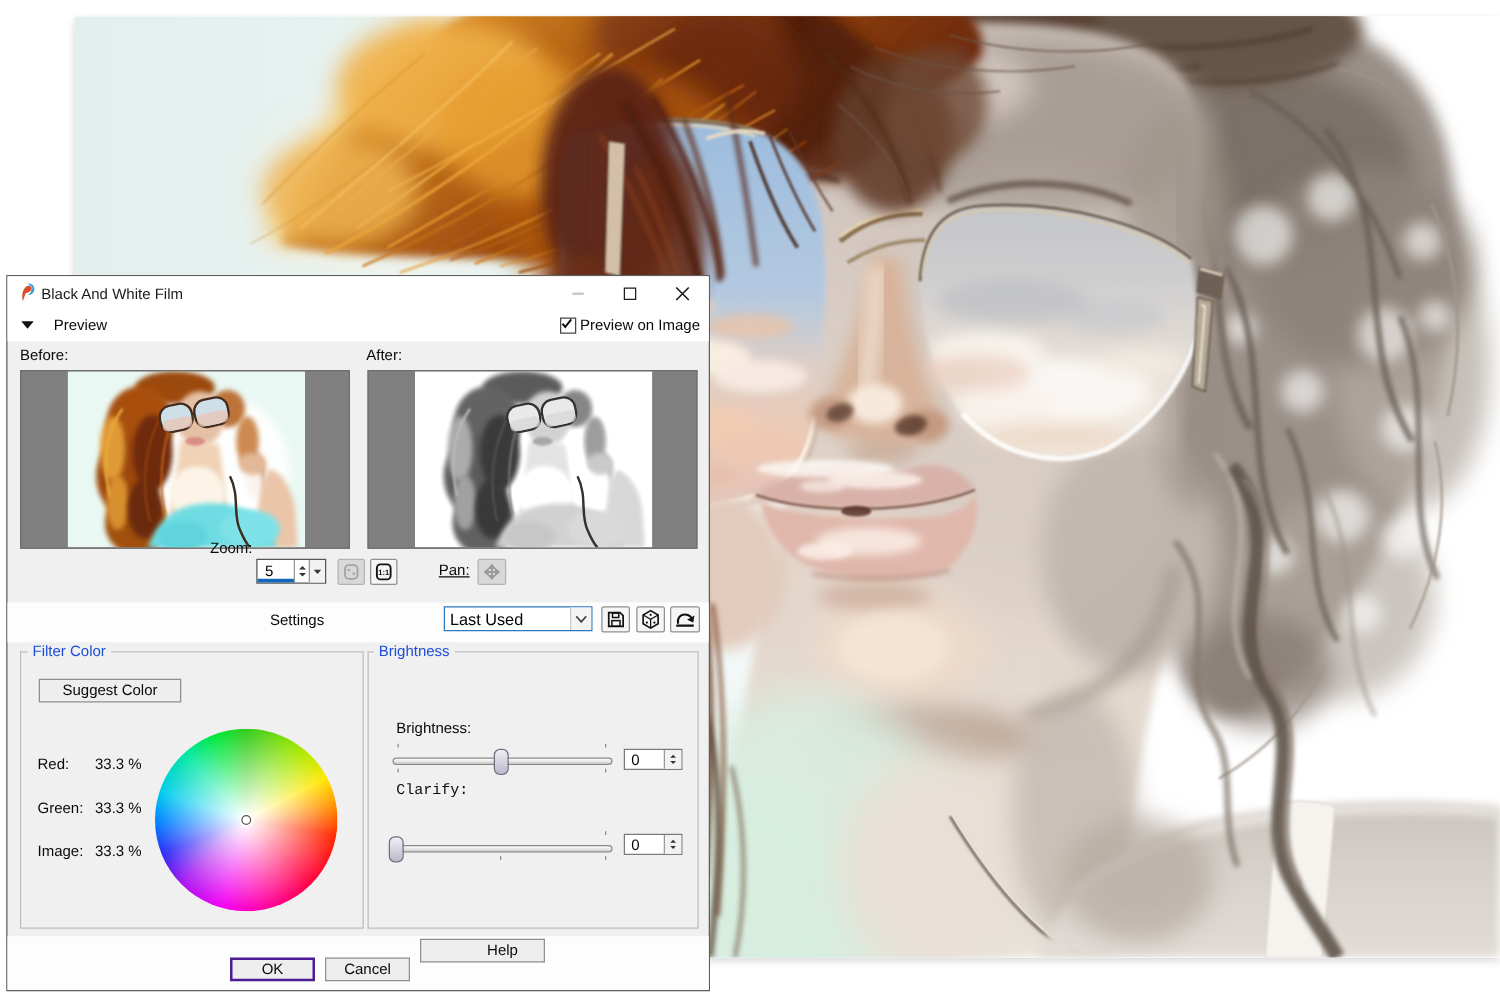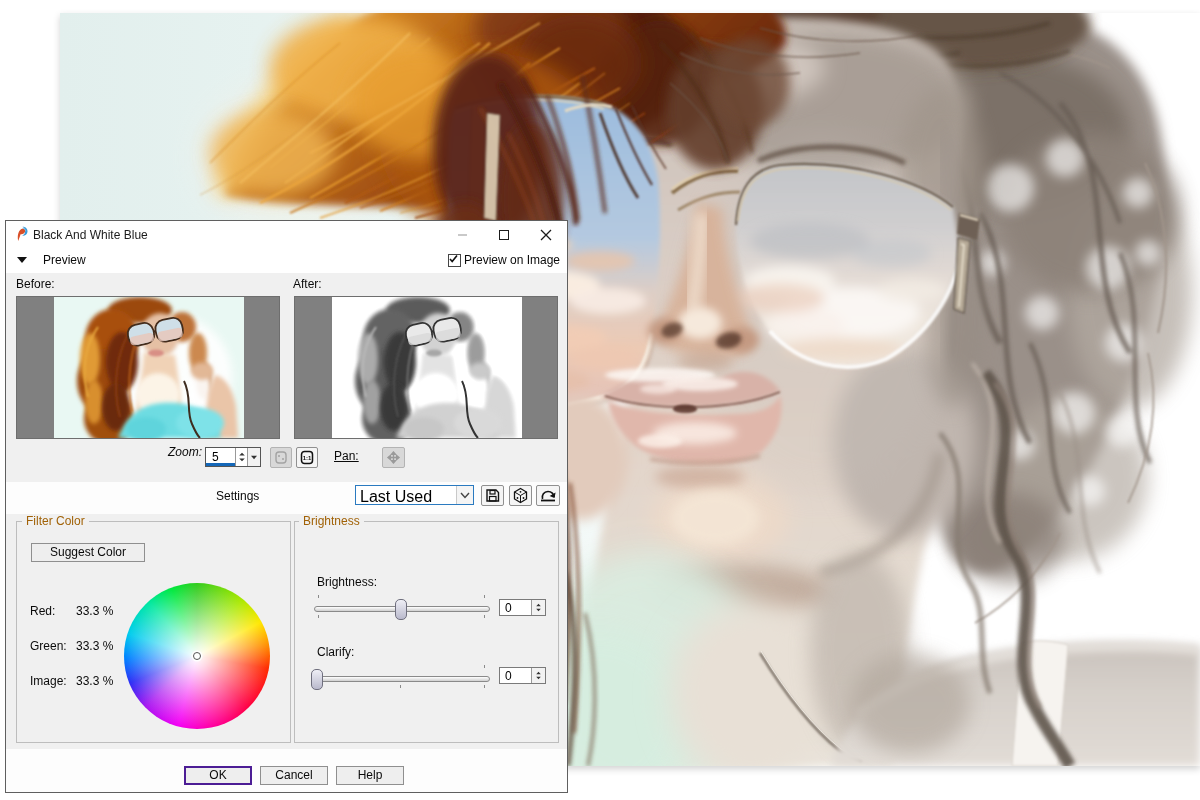--- a/index.html
+++ b/index.html
@@ -27,21 +27,21 @@
   .tool.dis{background:#d8d8d8;border-color:#b3b3b3;}
   
   .track{position:absolute;height:4px;background:linear-gradient(#ffffff,#cfcfcf);border:1px solid #8a8a8a;border-radius:3px;}
   .thumbk{position:absolute;width:10px;height:19px;border-radius:5px;
           background:linear-gradient(#efeff6,#b9b9cc);border:1px solid #6f6f7e;}
   .vbox{position:absolute;width:45px;height:15px;background:#ffffff;border:1px solid #7a7a7a;
         font-size:12px;color:#000;padding-left:0;}
   .tick{position:absolute;width:1px;height:3px;background:#8a8a8a;}
   
   .grp{position:absolute;top:300px;height:220px;border:1px solid #bdbdbd;}
-  .grplbl{position:absolute;top:293px;background:#f0f0f0;padding:0 4px;font-size:12px;font-weight:normal;color:#a16207;}
+  .grplbl{position:absolute;top:293px;background:#f0f0f0;padding:0 4px;font-size:12px;font-weight:normal;color:#1d4ed8;}
 </style>
 </head>
 <body>
 
 <div id="photo">
 <svg width="1140" height="753" viewBox="0 0 1140 753">
 <defs>
   <filter id="b1" x="-50%" y="-50%" width="200%" height="200%">
           <feGaussianBlur stdDeviation="1"></feGaussianBlur>
         </filter>
@@ -403,21 +403,21 @@
 </defs>
 </svg>
 
 <div id="dlg">
   <div id="titlebar"></div>
   <svg class="abs" style="left:9px;top:5px" width="13" height="16" viewBox="0 0 13 16">
     <path d="M3.2,15 C2.2,10 3,5.5 6,3.2 C8,1.9 10,2.6 10.2,4.4 C10.4,6.8 8,8.4 5.6,8.3 C4.6,10.6 4.2,12.8 3.2,15 Z" fill="#d94f28"></path>
     <path d="M7.5,0.8 C10.5,0.6 12.8,2.8 12.5,5.8 C12.2,8.4 9.8,10.2 7.2,9.8 C9.2,8.8 10.3,7.2 10.1,5.1 C9.9,3.1 9,1.6 7.5,0.8 Z" fill="#3a9ad9"></path>
     <path d="M7.8,2.2 C9.5,2.4 10.6,3.6 10.7,5.2" stroke="#7ec3e8" stroke-width=".9" fill="none"></path>
   </svg>
-  <div id="title">Black And White Blue</div>
+  <div id="title">Black And White Film</div>
   <div id="minbtn"></div>
   <div id="maxbtn"></div>
   <svg class="abs" style="left:534px;top:8px" width="12" height="12" viewBox="0 0 12 12">
     <path d="M1,1 L11,11 M11,1 L1,11" stroke="#1b1b1b" stroke-width="1.3"></path>
   </svg>
 
   <svg class="abs" style="left:11px;top:35px" width="10" height="8" viewBox="0 0 10 8">
     <path d="M0,1 L10,1 L5,7 Z" fill="#111"></path>
   </svg>
   <div class="lbl" style="left:26px;top:32px;margin-left:11px;">Preview</div>
@@ -434,21 +434,21 @@
     <div class="pvin" id="thumb-before"><svg width="190" height="141" viewBox="0 0 190 141">
           <use href="#thumbsym"></use>
         </svg></div>
   </div>
   <div class="pvbox" style="left:288px;">
     <div class="pvin" id="thumb-after" style="filter:grayscale(1) brightness(1.06);"><svg width="190" height="141" viewBox="0 0 190 141">
           <use href="#thumbsym"></use>
         </svg></div>
   </div>
 
-  <div class="lbl" style="left:162px;top:224px;font-style:italic;">Zoom:</div>
+  <div class="lbl" style="left:162px;top:210px;">Zoom:</div>
   <div class="abs" style="left:199px;top:226px;width:54px;height:18px;background:#fff;border:1px solid #555;">
     <div style="position:absolute;left:6px;top:2px;font-size:12px;">5</div>
     <div style="position:absolute;left:0px;bottom:0px;width:30px;height:3px;background:#1467b8;"></div>
     <div style="position:absolute;right:12px;top:0;width:12px;height:18px;border-left:1px solid #999;">
       <svg width="12" height="18" viewBox="0 0 12 18">
           <path d="M3.2,7.6 L6,4.8 L8.8,7.6 Z M3.2,10.4 L8.8,10.4 L6,13.2 Z" fill="#333"></path>
         </svg>
     </div>
     <div style="position:absolute;right:0;top:0;width:12px;height:18px;border-left:1px solid #999;background:#f2f2f2;">
       <svg width="12" height="18" viewBox="0 0 12 18">
@@ -462,31 +462,31 @@
         <circle cx="8" cy="8" r="1" fill="#a3a3a3"></circle>
         <circle cx="12" cy="11" r="1" fill="#a3a3a3"></circle>
       </svg>
   </div>
   <div class="tool" style="left:290px;top:226px;">
     <svg width="20" height="19" viewBox="0 0 20 19">
         <rect x="4.5" y="3.5" width="11" height="12" rx="3" fill="none" stroke="#111" stroke-width="1.5"></rect>
         <text x="10" y="12" font-size="6" font-weight="bold" text-anchor="middle" fill="#111" font-family="Liberation Sans">1:1</text>
       </svg>
   </div>
-  <div class="lbl" style="left:328px;top:228px;text-decoration:underline;">Pan:</div>
+  <div class="lbl" style="left:345px;top:228px;text-decoration:underline;">Pan:</div>
   <div class="tool dis" style="left:376px;top:226px;width:21px;">
     <svg width="21" height="19" viewBox="0 0 21 19">
         <path d="M10.5,4 V15 M5,9.5 H16 M10.5,4 l-2,2.4 h4 Z M10.5,15 l-2,-2.4 h4 Z M5,9.5 l2.4,-2 v4 Z M16,9.5 l-2.4,-2 v4 Z" stroke="#9a9a9a" stroke-width="1.4" fill="#9a9a9a"></path>
       </svg>
   </div>
 
   <div class="abs" style="left:0;top:261px;width:561px;height:32px;background:#fdfdfd;"></div>
   <div class="lbl" style="left:210px;top:268px;">Settings</div>
   <div class="abs" style="left:349px;top:264px;width:117px;height:18px;background:#fff;border:1.5px solid #2a7ac0;">
-    <div style="position:absolute;left:4px;top:2px;font-size:16px;color:#000;">Last Used</div>
+    <div style="position:absolute;left:4px;top:2px;font-size:13px;color:#000;">Last Used</div>
     <div style="position:absolute;right:0;top:0;width:16px;height:18px;background:#f4f4f4;border-left:1px solid #c9c9c9;">
       <svg width="16" height="18" viewBox="0 0 16 18">
           <path d="M4,7 L8,11.5 L12,7" stroke="#444" stroke-width="1.4" fill="none"></path>
         </svg>
     </div>
   </div>
   <div class="tool" style="left:475px;top:264px;width:21px;height:19px;" id="ic-save">
     <svg width="21" height="19" viewBox="0 0 21 19">
       <path d="M5,4 h9 l2.5,2.5 V15 H5 Z" fill="none" stroke="#111" stroke-width="1.4"></path>
       <rect x="8" y="4.5" width="5" height="3.5" fill="none" stroke="#111" stroke-width="1.2"></rect>
@@ -538,32 +538,32 @@
     <div class="tick" style="left:478px;top:394px;"></div>
   <div class="vbox" style="left:493px;top:378px;" id="sp1">
       <span style="position:absolute;left:5px;top:1px;">0</span>
     <div style="position:absolute;right:0;top:0;width:13px;height:15px;border-left:1px solid #999;background:#f2f2f2;">
       <svg width="13" height="15" viewBox="0 0 13 15">
           <path d="M4.2,6.2 L6.5,3.8 L8.8,6.2 Z M4.2,8.8 L8.8,8.8 L6.5,11.2 Z" fill="#333"></path>
         </svg>
     </div>
   </div>
 
-  <div class="lbl" style="left:311px;top:424px;">Clarify:</div>
+  <div class="lbl" style="left:311px;top:404px;font-family:Liberation Mono, monospace;">Clarify:</div>
   <div class="track" style="left:308px;top:455px;width:174px;"></div>
   <div class="thumbk" style="left:305px;top:448px;"></div>
   <div class="tick" style="left:478px;top:444px;"></div>
   <div class="tick" style="left:394px;top:464px;"></div>
     <div class="tick" style="left:478px;top:464px;"></div>
   <div class="vbox" style="left:493px;top:446px;" id="sp2">
       <span style="position:absolute;left:5px;top:1px;">0</span>
     <div style="position:absolute;right:0;top:0;width:13px;height:15px;border-left:1px solid #999;background:#f2f2f2;">
       <svg width="13" height="15" viewBox="0 0 13 15">
           <path d="M4.2,6.2 L6.5,3.8 L8.8,6.2 Z M4.2,8.8 L8.8,8.8 L6.5,11.2 Z" fill="#333"></path>
         </svg>
     </div>
   </div>
 
   <div class="abs" style="left:0;top:528px;width:561px;height:43px;background:#fdfdfd;"></div>
   <div class="btn" style="left:178px;top:545px;width:64px;height:15px;line-height:15px;border:2px solid #4c1d95;">OK</div>
   <div class="btn" style="left:254px;top:545px;width:66px;height:17px;line-height:17px;">Cancel</div>
-  <div class="btn" style="left:330px;top:545px;width:66px;height:17px;line-height:17px;">Help</div>
+  <div class="btn" style="left:330px;top:530px;width:66px;height:17px;line-height:17px;padding-left:32px;">Help</div>
 </div>
 
 </body></html>

